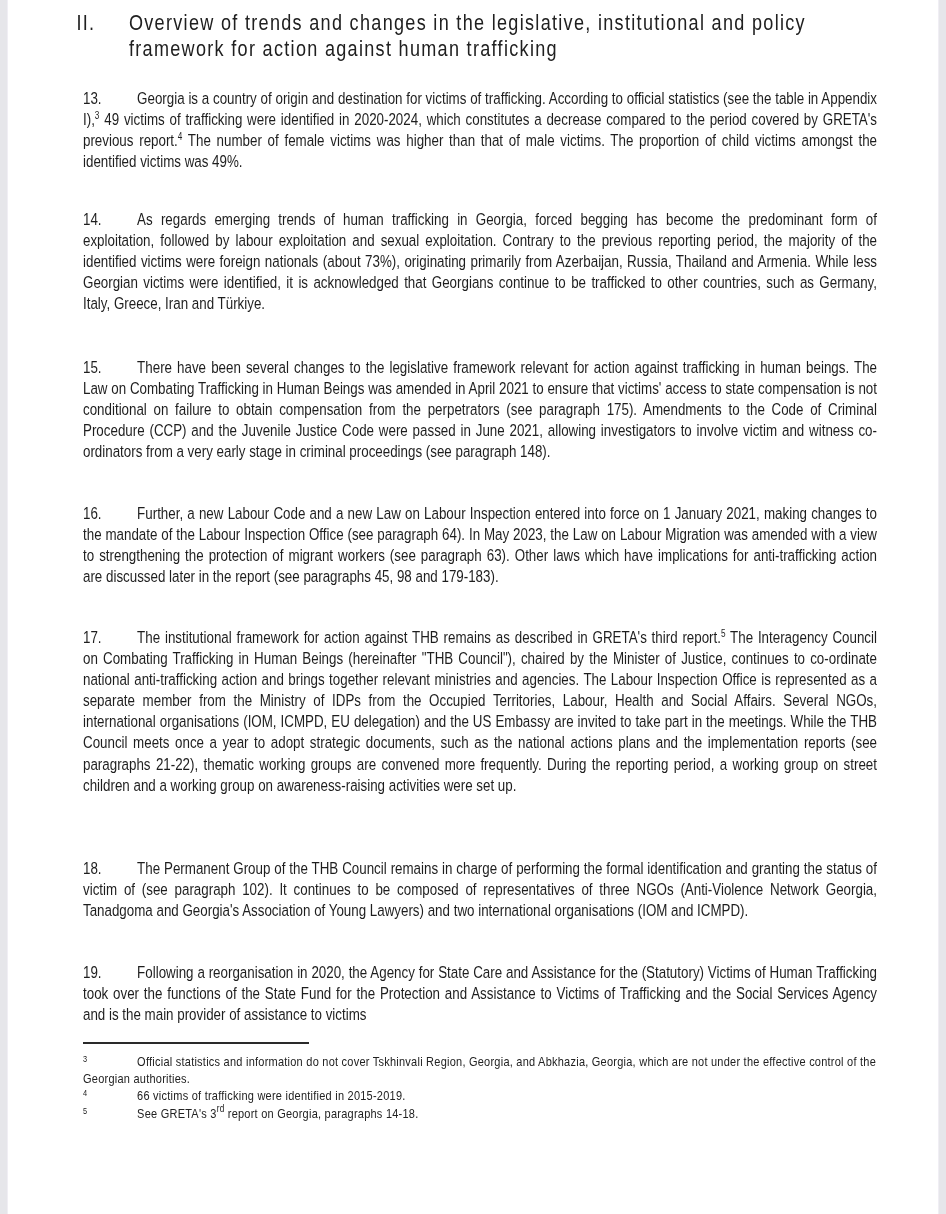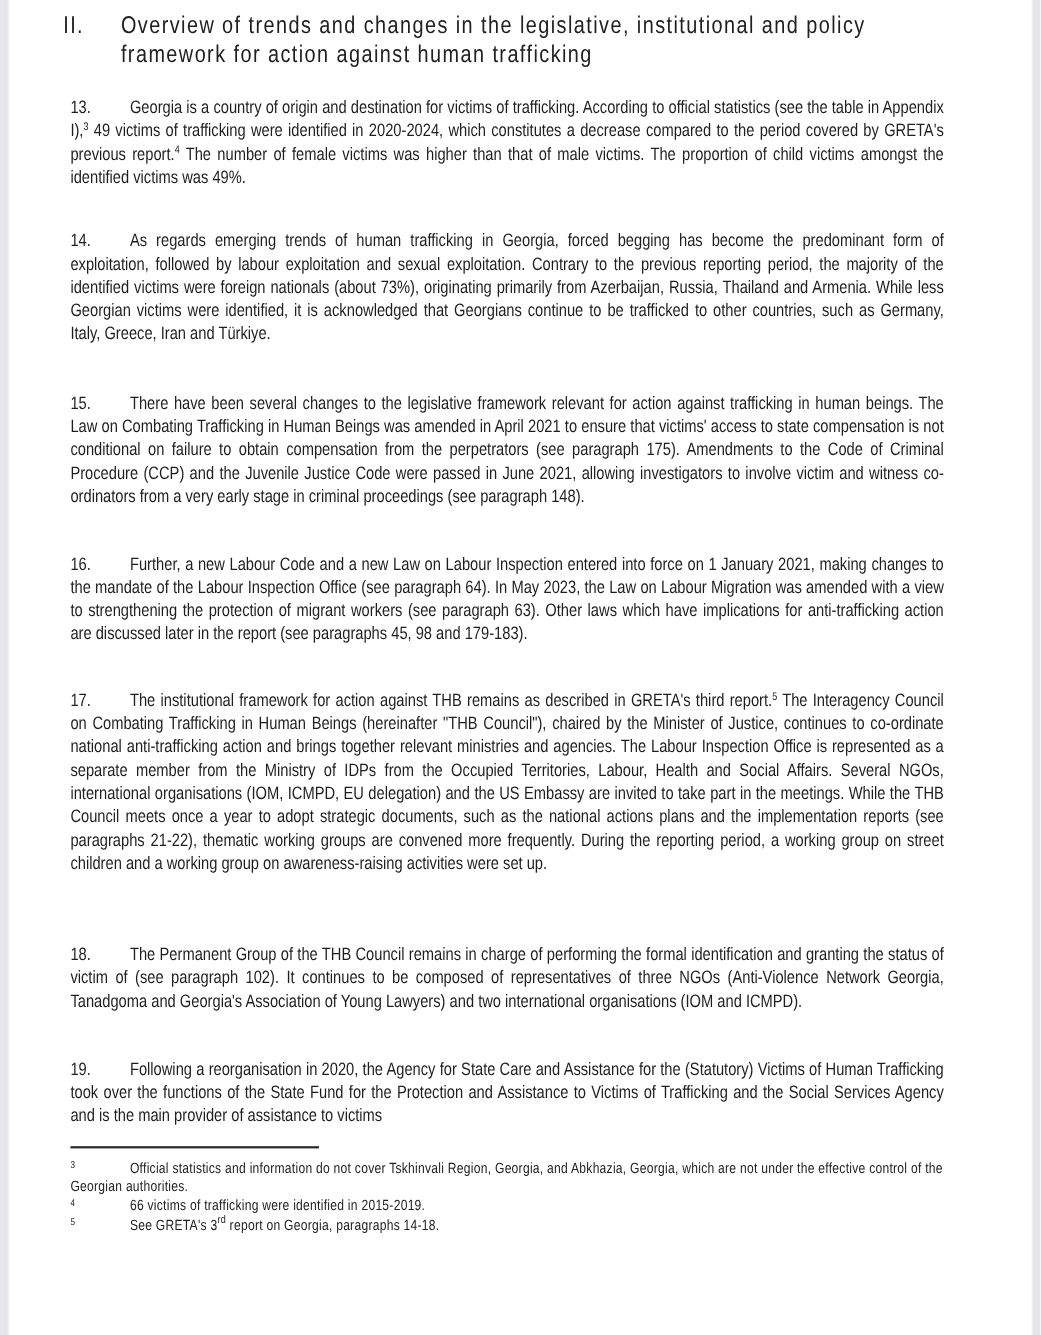--- a/index.html
+++ b/index.html
@@ -20,21 +20,21 @@
       top: 0;
       bottom: 0;
       width: 7px;
       background: #e6e6ea;
     }
     .edge-left { left: 0; border-right: 1px solid #f0eef4; }
     .edge-right { right: 0; border-left: 1px solid #f0eef4; }
 
     .page {
       position: absolute;
-      left: 64px;
+      left: 83px;
       top: 0;
       width: 794px;
     }
 
     
     .narrow {
       transform-origin: 0 0;
       transform: scaleX(0.82);
       width: calc(794px / 0.82);
     }

